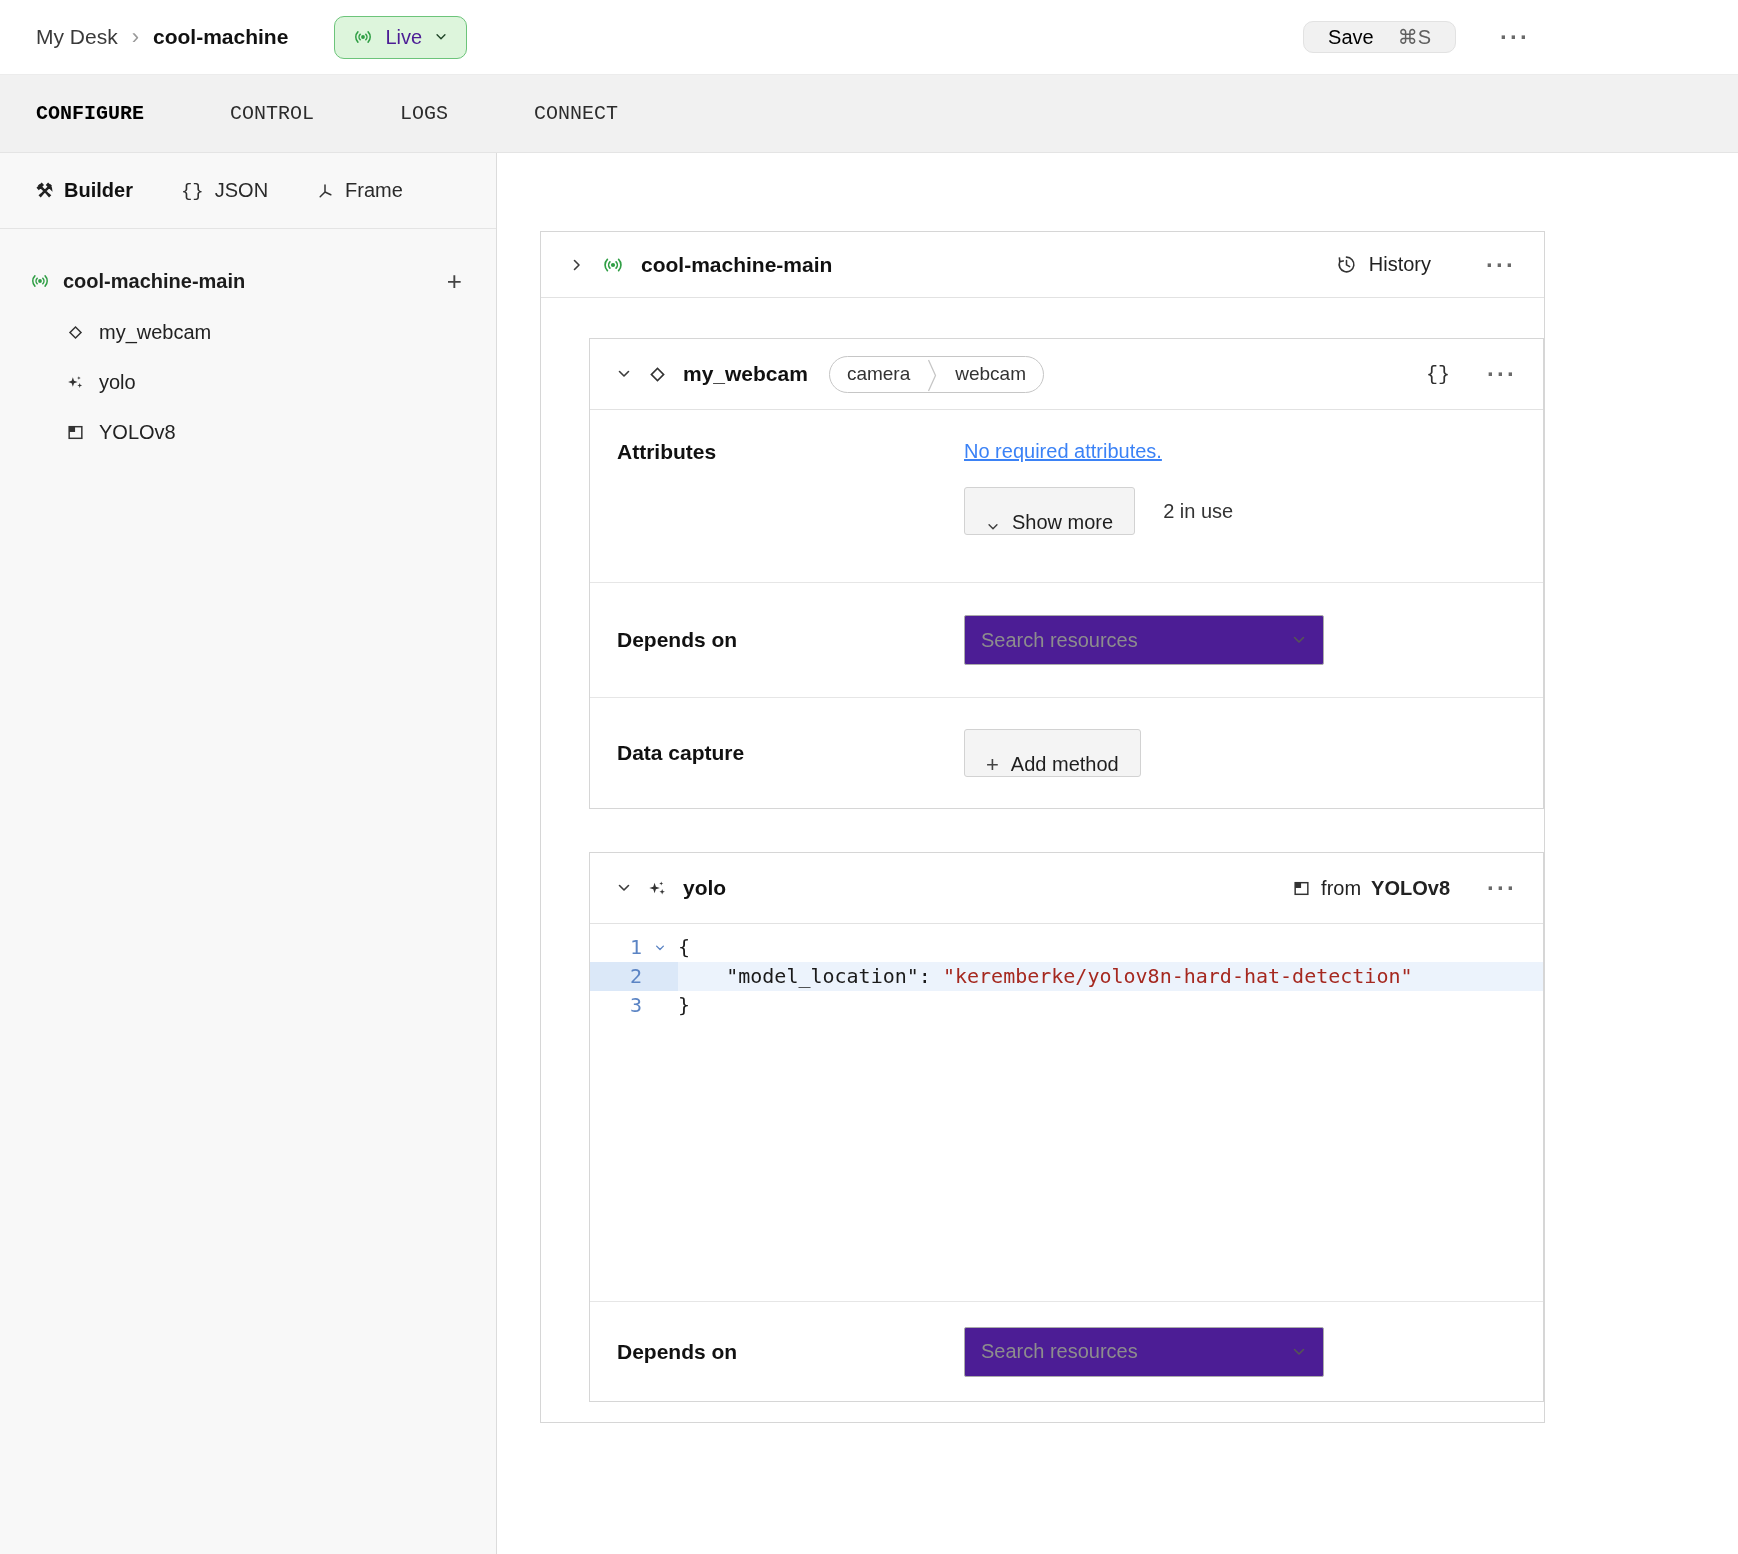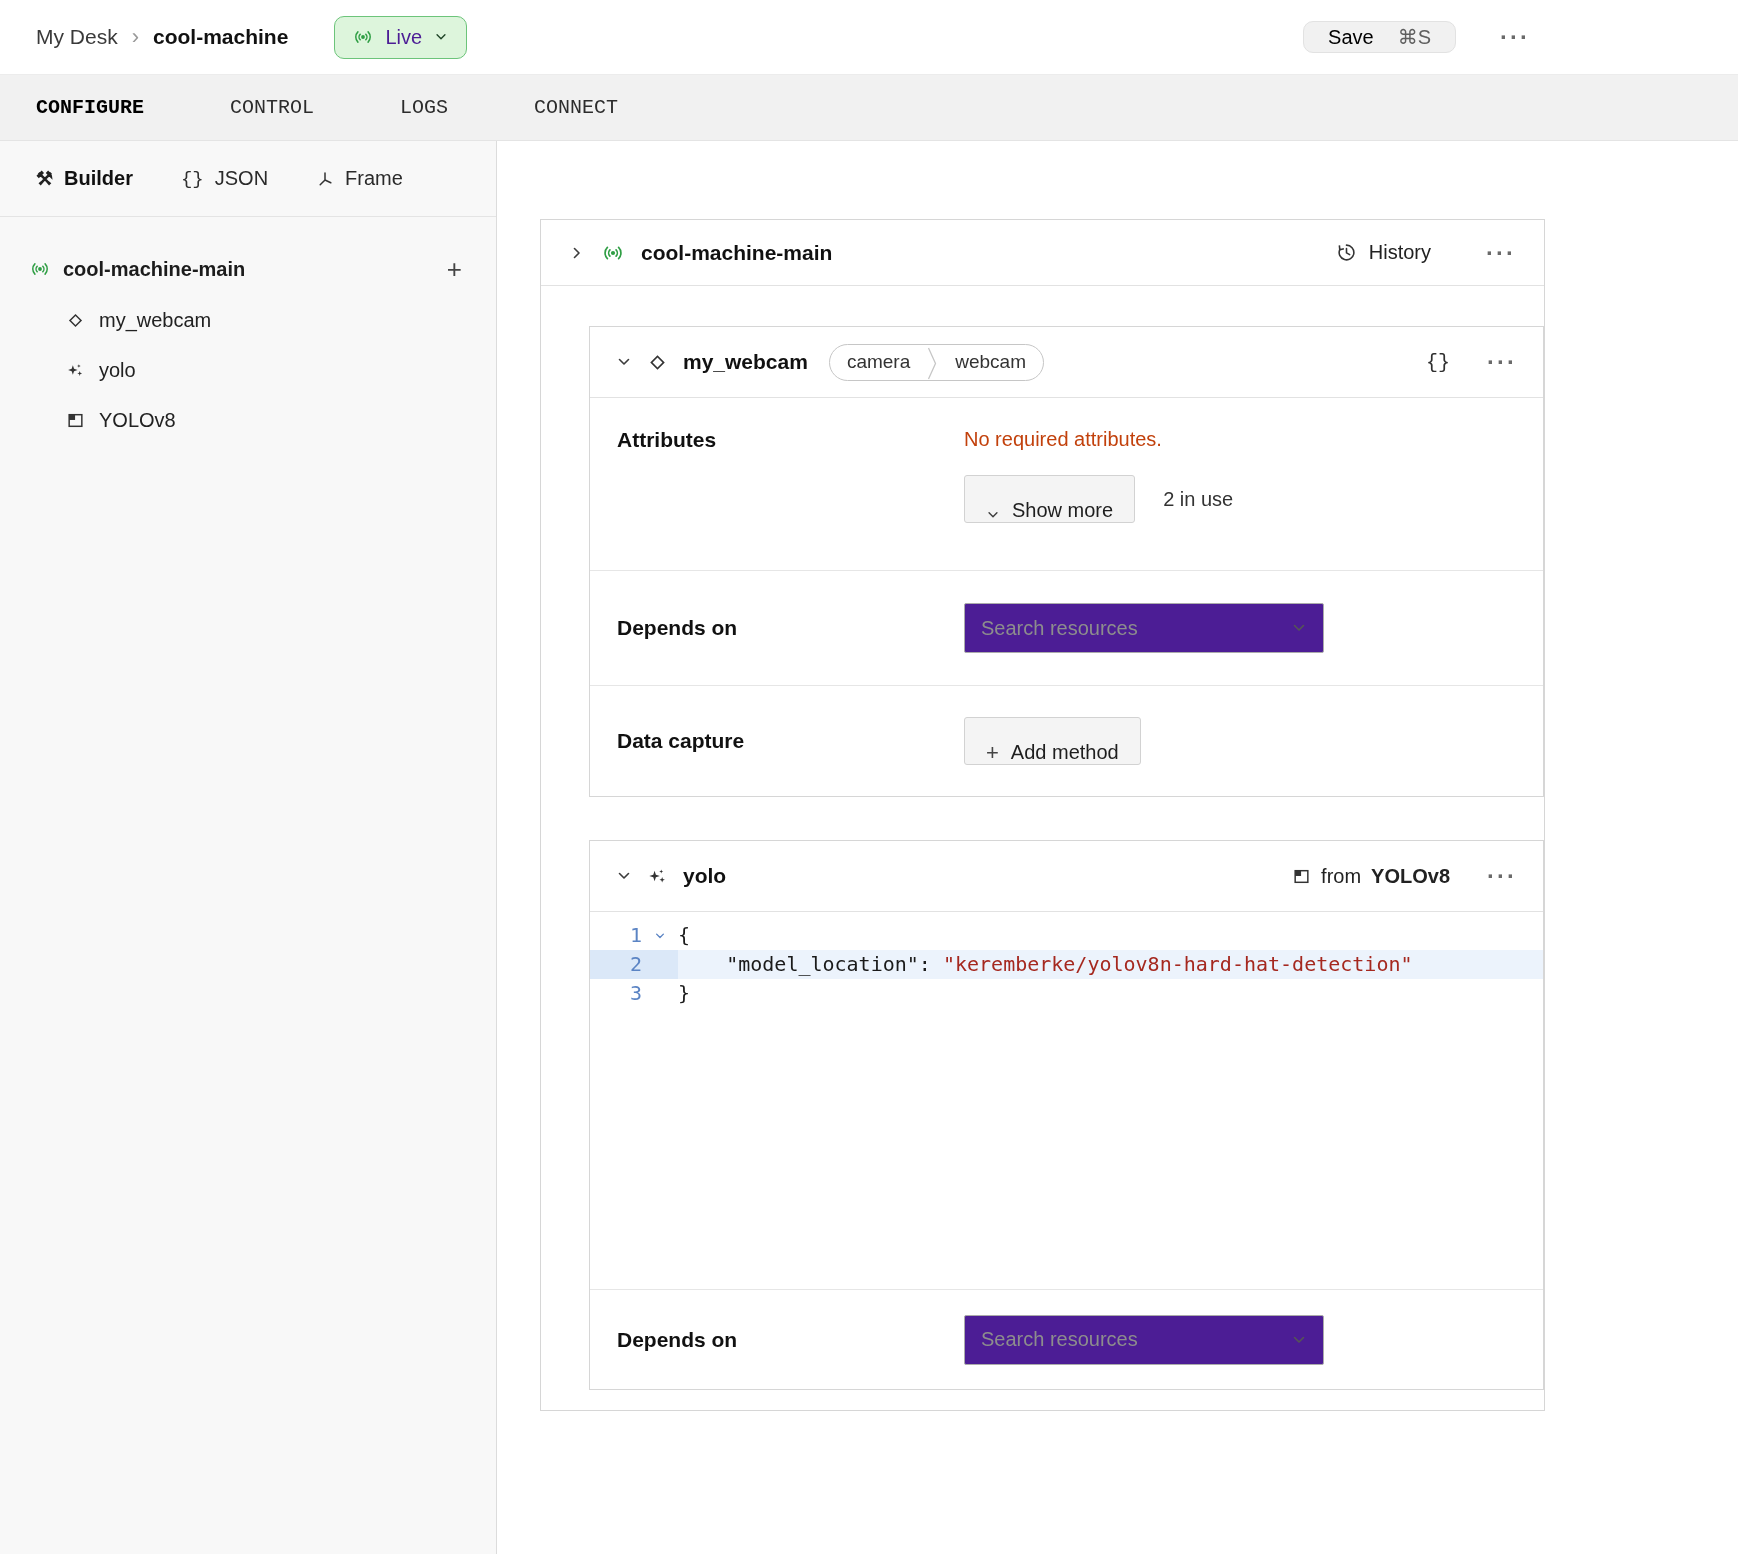--- a/index.html
+++ b/index.html
@@ -14,21 +14,21 @@
   .crumb-current { font-weight:bold; color:#111; }
   .live-pill { margin-left:46px; display:flex; align-items:center; gap:12px; background:#ddf5dc; border:1px solid #6cc47a; border-radius:10px; padding:9px 18px; cursor:pointer; }
   .live-pill .label { font-size:20px; color:#4c1d95; }
   .spacer { flex:1; }
   .save-btn { display:flex; align-items:center; gap:24px; background:#f1f1f1; border:1px solid #e2e2e2; border-radius:10px; padding:3px 24px; font-size:20px; cursor:pointer; }
   .save-btn .shortcut { color:#5f5f5f; }
   .more-dots { font-size:24px; letter-spacing:2px; color:#6a6a6a; font-weight:bold; cursor:pointer; line-height:1; }
   .topbar .more-dots { margin-left:44px; }
 
   
-  .tabbar { height:66px; background:#f1f1f1; border-bottom:1px solid #e4e4e4; display:flex; align-items:center; gap:86px; padding:4px 36px; font-family:"Liberation Mono", monospace; font-size:20px; }
+  .tabbar { height:78px; background:#f1f1f1; border-bottom:1px solid #e4e4e4; display:flex; align-items:center; gap:86px; padding:4px 36px; font-family:"Liberation Mono", monospace; font-size:20px; }
   .tab { color:#2c2c2c; cursor:pointer; white-space:nowrap; }
   .tab.active { font-weight:bold; color:#000; }
 
   
   .body-wrap { display:flex; height:1413px; }
   .sidebar { width:497px; flex-shrink:0; background:#f8f8f8; border-right:1px solid #dcdcdc; }
   .main { flex:1; background:#fff; overflow:hidden; }
 
   
   .side-toolbar { height:76px; display:flex; align-items:center; gap:48px; padding:0 36px; border-bottom:1px solid #e4e4e4; }
@@ -62,21 +62,21 @@
   .comp-header .spacer { flex:1; }
   .from-wrap { display:flex; align-items:center; gap:10px; font-size:20px; color:#222; margin-right:22px; }
   .from-module { font-weight:bold; }
   .comp-header .braces-glyph { margin-right:22px; font-size:20px; cursor:pointer; }
 
   
   .row { display:flex; padding-left:27px; border-bottom:1px solid #e6e6e6; }
   .row:last-child { border-bottom:none; }
   .row-label { width:347px; flex-shrink:0; font-weight:bold; font-size:21px; color:#111; }
   .row-attributes { padding-top:30px; padding-bottom:32px; min-height:173px; }
-  .attr-right .empty-text { font-size:20px; color:#c2410c; }
+  .attr-right .empty-text { font-size:20px; color:#3b82f6;text-decoration:underline; }
   .attr-actions { display:flex; align-items:center; margin-top:24px; gap:28px; }
   .ghost-btn { display:flex; align-items:flex-end; gap:12px; background:#f4f4f4; border:1px solid #d2d2d2; border-radius:3px; height:48px; padding:0 21px; font-size:20px; color:#1e1e1e; cursor:pointer; }
   .in-use { font-size:20px; color:#333; }
   .row-center { align-items:center; }
   .row-depends { height:115px; }
   .row-capture { height:110px; }
   .select-box { width:360px; height:50px; border:1px solid #ababab; border-radius:2px; display:flex; align-items:center; padding:0 16px; cursor:pointer; background:#4c1d95; }
   .select-box .placeholder { flex:1; font-size:20px; color:#8d8d8d; }
 
   

